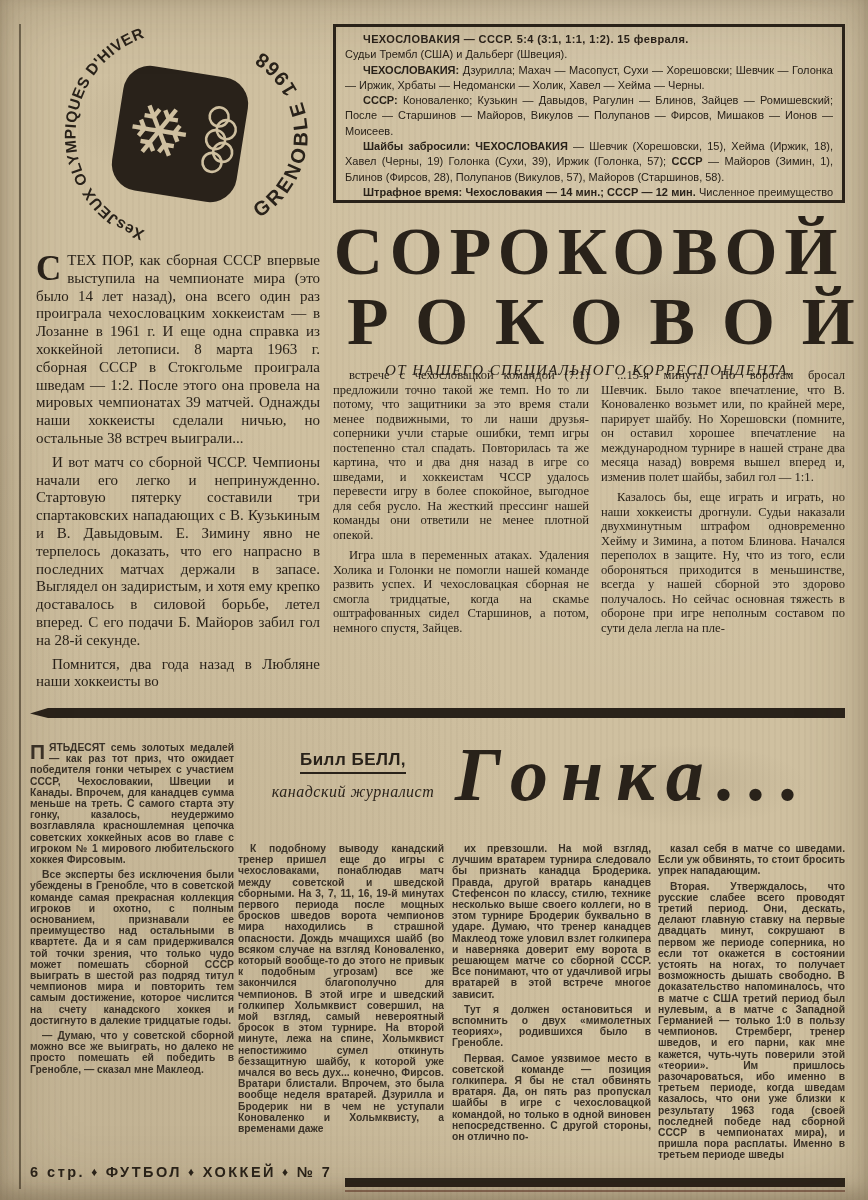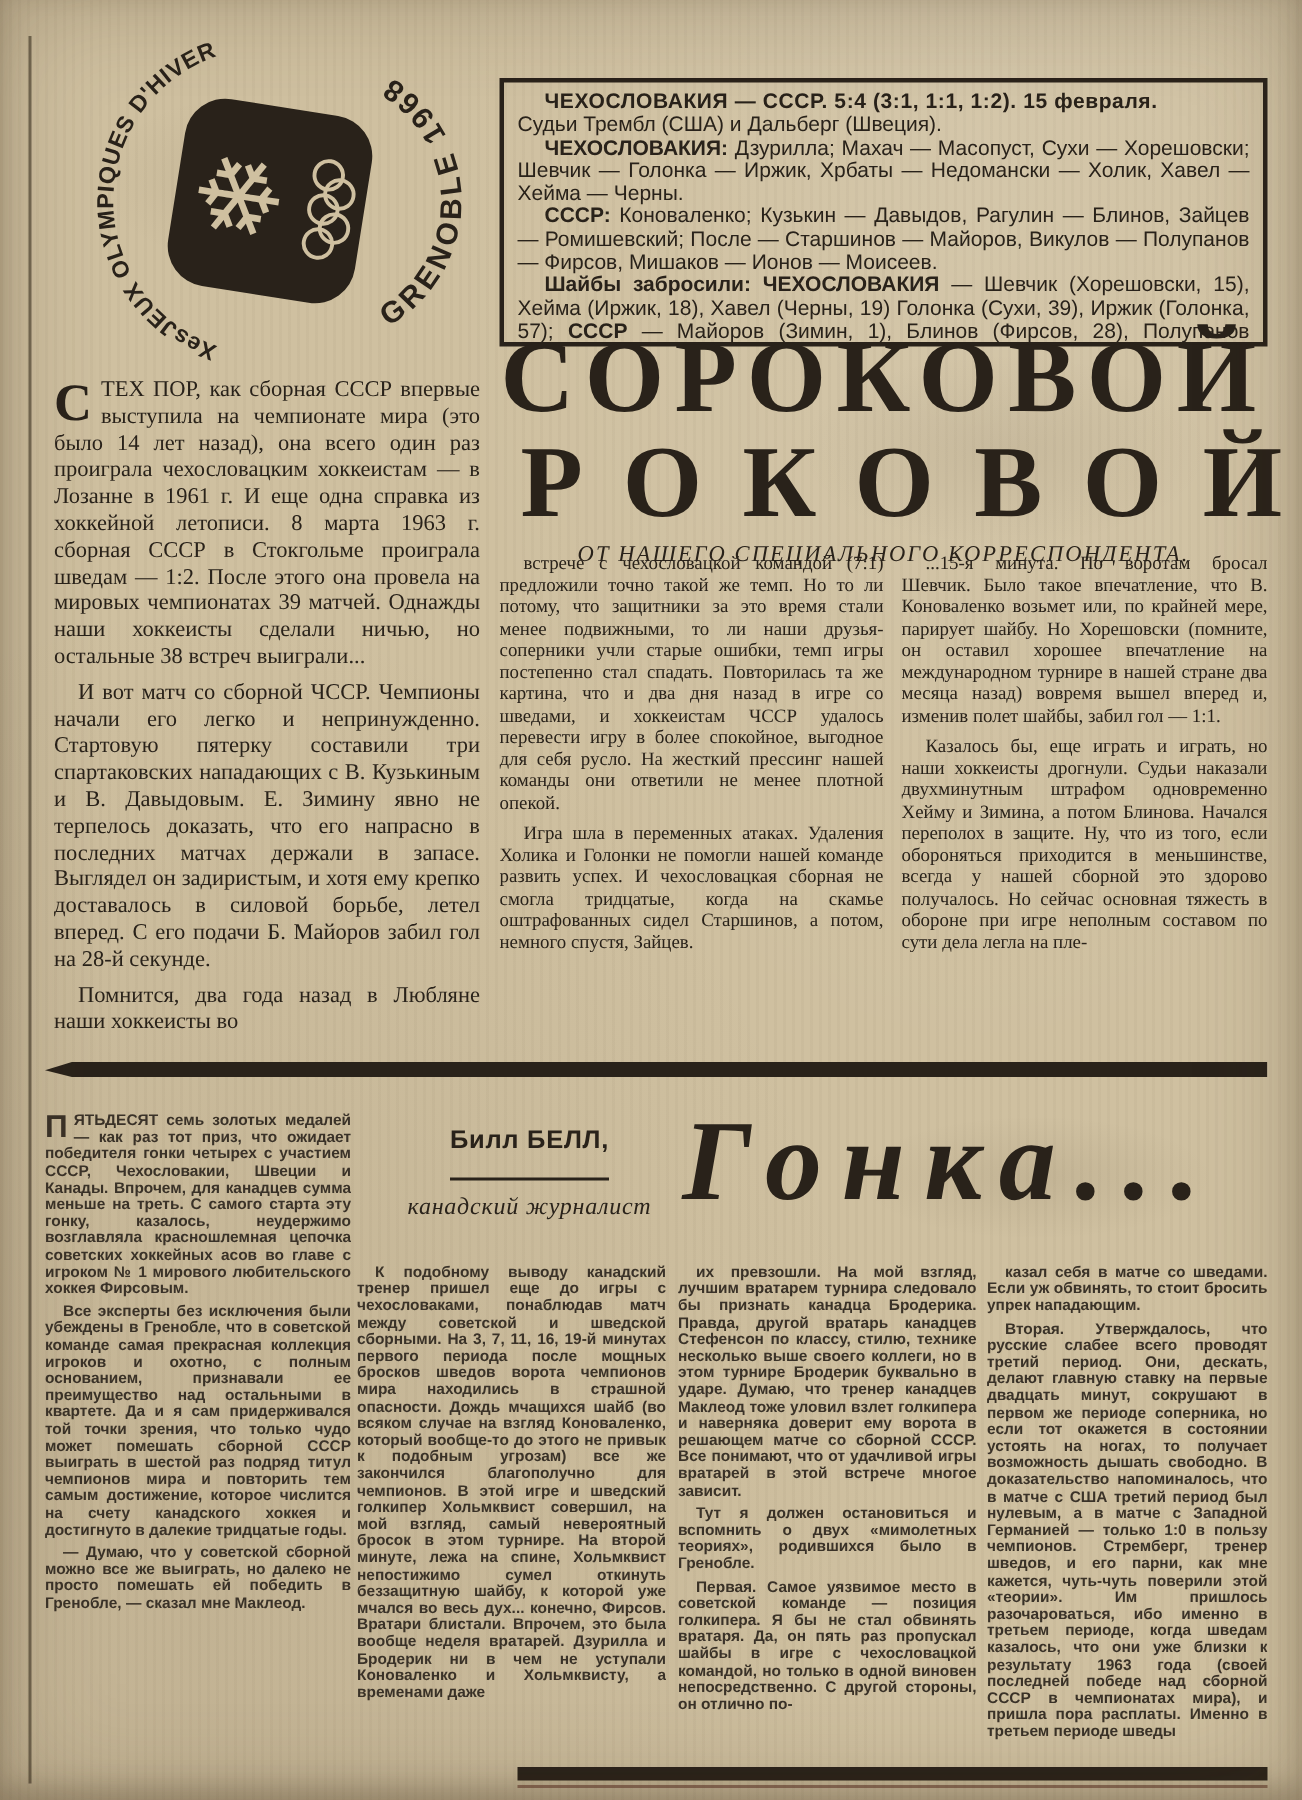--- a/index.html
+++ b/index.html
@@ -29,25 +29,25 @@
   .stain{position:absolute;pointer-events:none;}
   .stain1{left:520px;top:230px;width:300px;height:140px;
     background:radial-gradient(ellipse at 50% 50%, rgba(55,42,24,.07), transparent 65%);}
   .stain2{left:560px;top:740px;width:260px;height:90px;
     background:radial-gradient(ellipse at 50% 50%, rgba(55,42,24,.08), transparent 65%);}
   .stain3{left:60px;top:60px;width:180px;height:120px;
     background:radial-gradient(ellipse at 50% 50%, rgba(55,42,24,.05), transparent 65%);}
 
   
   .match-box{
-    position:absolute;left:333px;top:52px;width:512px;height:179px;
+    position:absolute;left:333px;top:24px;width:512px;height:179px;
     border:3px solid var(--ink);
     padding:5px 9px 4px 9px;
     font-family:"Liberation Sans",sans-serif;
-    font-size:14px;line-height:15.3px;font-weight:bold;
+    font-size:11px;line-height:15.3px;font-weight:bold;
     text-align:justify;overflow:hidden;
   }
   .match-box p{margin:0;text-indent:18px;}
   .match-box p.flush{text-indent:0;}
   .match-box .normal{font-weight:normal;}
   .match-box .title-line{letter-spacing:.4px;}
 
   
   .emblem{position:absolute;left:28px;top:22px;width:300px;height:224px;}
 
@@ -96,21 +96,21 @@
   .feat-col p{margin:0 0 4px 0;text-indent:12px;}
   .feat-col p.first{text-indent:0;}
   .feat-col1{left:30px;top:742px;width:204px;height:430px;}
   .feat-col2{left:238px;top:843px;width:206px;height:330px;}
   .feat-col3{left:452px;top:843px;width:199px;height:330px;}
   .feat-col4{left:658px;top:843px;width:187px;height:330px;}
 
   .byline{position:absolute;left:248px;top:750px;width:210px;text-align:center;}
   .byline-name{
     display:inline-block;font-family:"Liberation Sans",sans-serif;font-weight:bold;font-size:17px;
-    border-bottom:2px solid var(--ink);padding-bottom:15px;letter-spacing:.5px;
+    border-bottom:2px solid var(--ink);padding-bottom:2px;letter-spacing:.5px;
   }
   .byline-role{margin-top:9px;font-style:italic;font-size:16px;letter-spacing:.5px;}
 
   .feat-headline{
     position:absolute;left:455px;top:722px;width:392px;height:112px;
     font-size:76px;line-height:104px;font-weight:bold;font-style:italic;letter-spacing:13px;
     text-align:left;white-space:nowrap;color:var(--ink);
   }
 
   
@@ -224,15 +224,18 @@
         <p>Первая. Самое уязвимое место в советской команде — позиция голкипера. Я бы не стал обвинять вратаря. Да, он пять раз пропускал шайбы в игре с чехословацкой командой, но только в одной виновен непосредственно. С другой стороны, он отлично по-</p>
       </div>
   </div>
   <div class="feat-col feat-col4">
     <div>
         <p>казал себя в матче со шведами. Если уж обвинять, то стоит бросить упрек нападающим.</p>
         <p>Вторая. Утверждалось, что русские слабее всего проводят третий период. Они, дескать, делают главную ставку на первые двадцать минут, сокрушают в первом же периоде соперника, но если тот окажется в состоянии устоять на ногах, то получает возможность дышать свободно. В доказательство напоминалось, что в матче с США третий период был нулевым, а в матче с Западной Германией — только 1:0 в пользу чемпионов. Стремберг, тренер шведов, и его парни, как мне кажется, чуть-чуть поверили этой «теории». Им пришлось разочароваться, ибо именно в третьем периоде, когда шведам казалось, что они уже близки к результату 1963 года (своей последней победе над сборной СССР в чемпионатах мира), и пришла пора расплаты. Именно в третьем периоде шведы</p>
       </div>
   </div>
 
+  <div class="footer">
+    <span>6 стр.</span><span class="sep">♦</span><span>ФУТБОЛ</span><span class="sep">♦</span><span>ХОККЕЙ</span><span class="sep">♦</span><span>№ 7</span>
+  </div>
   <div class="rule-bottom"></div>
   <div class="rule-bottom-thin"></div>
 </div>
 
 </body></html>

